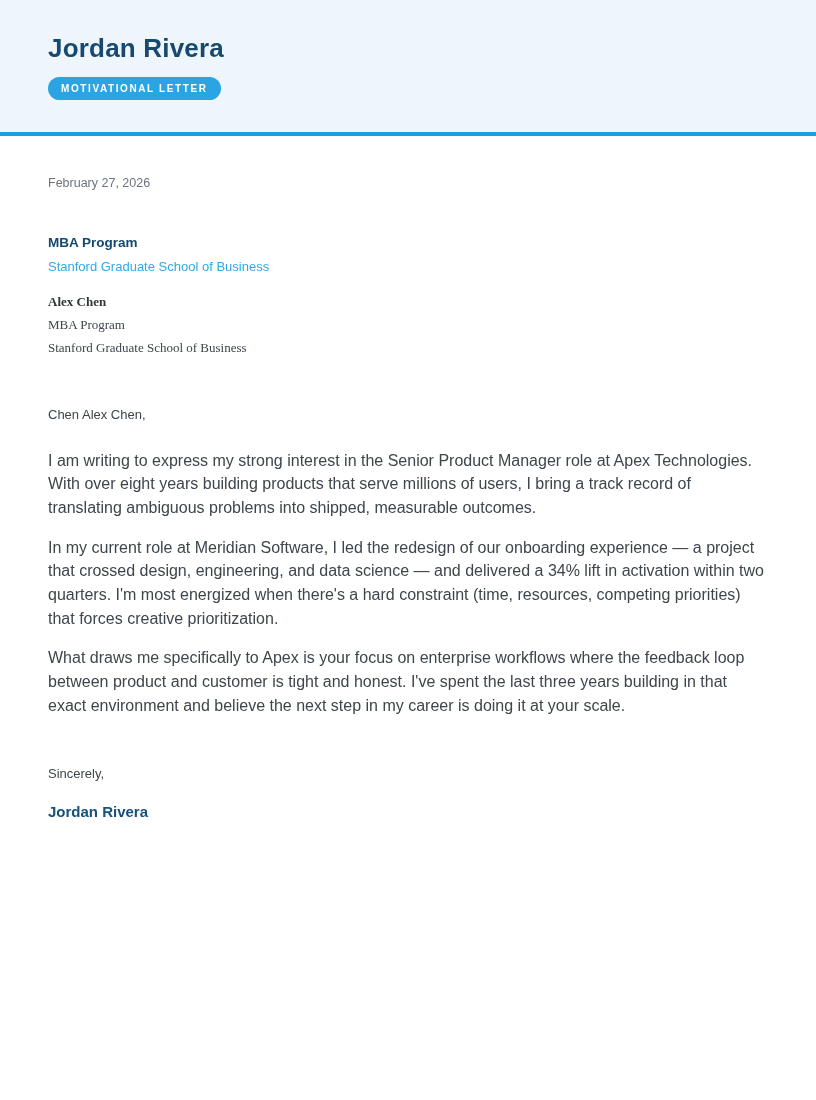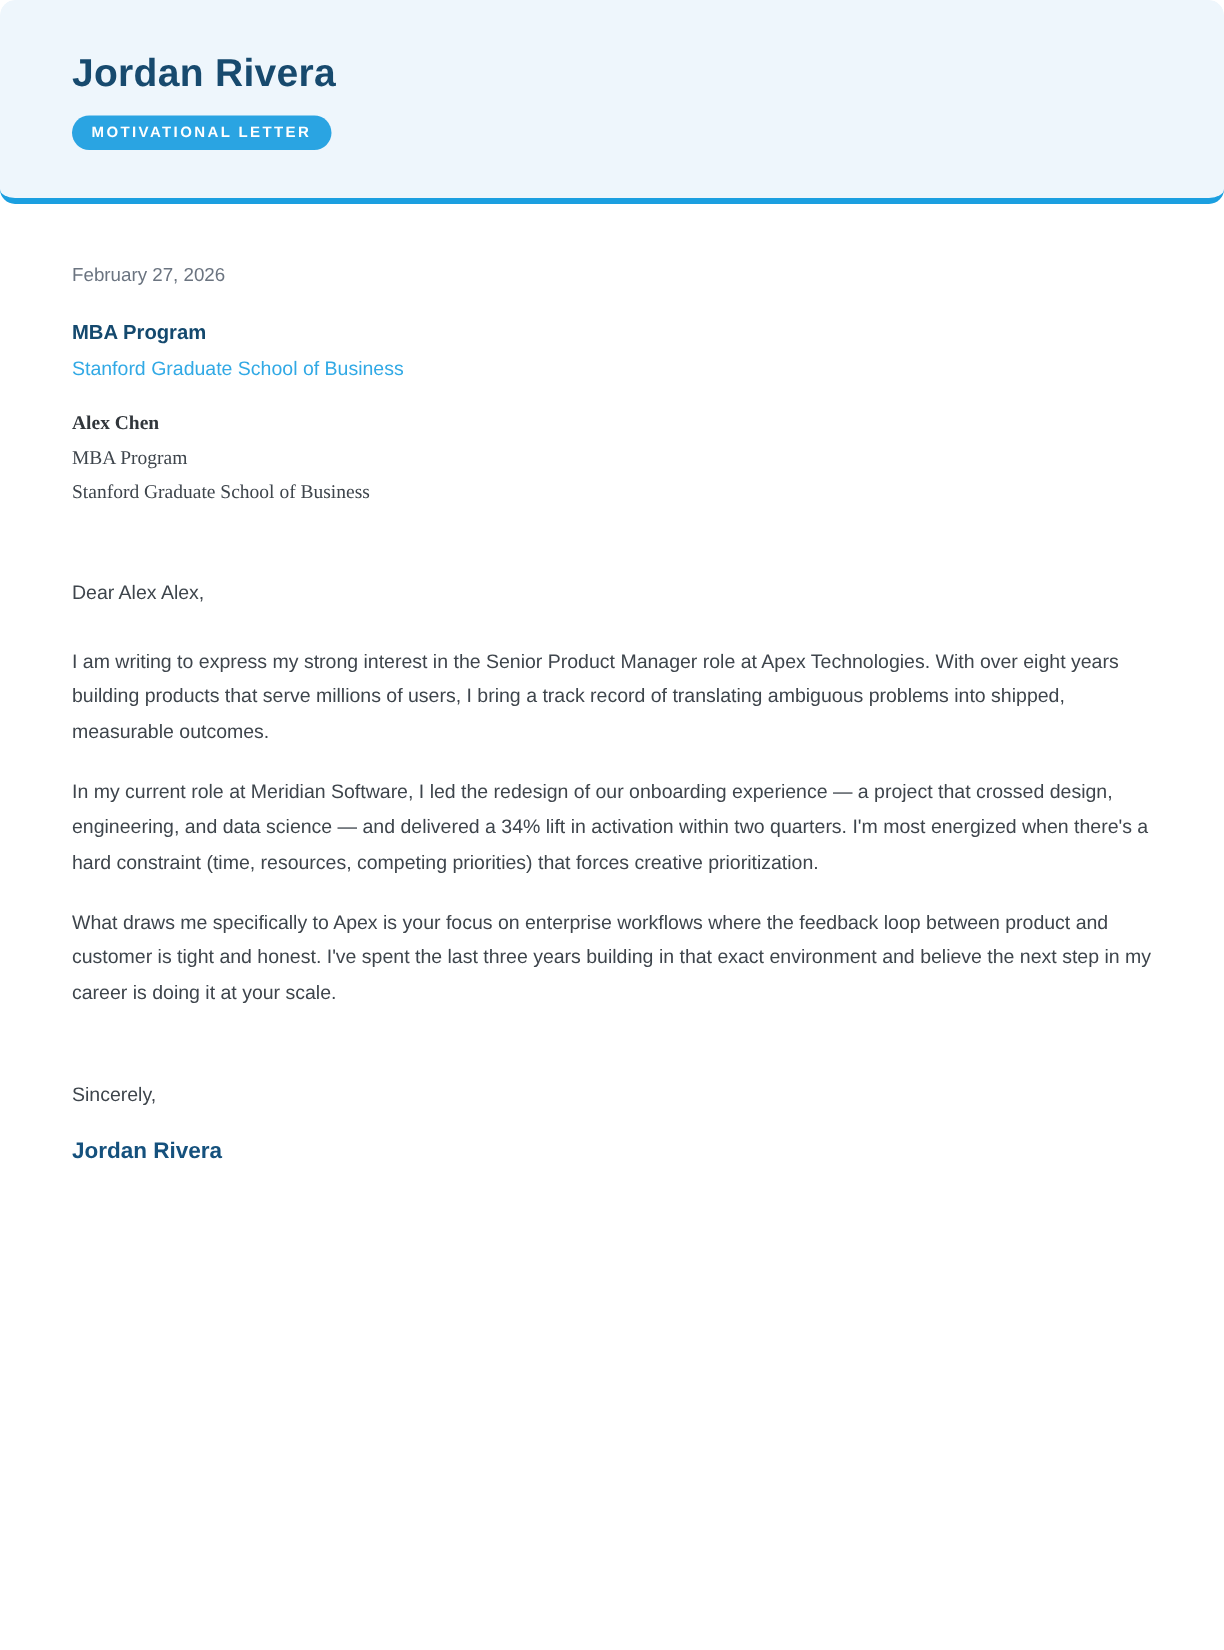--- a/index.html
+++ b/index.html
@@ -5,21 +5,21 @@
   :root{
     --accent:#1b9fe0;
     --badge:#2aa4e2;
     --header-bg:#eef6fc;
     --navy:#174a6e;
     --link:#31a9e5;
     --body-text:#3e454c;
     --muted:#6b7480;
     --contact:#51606e;
   }
-  *{box-sizing:border-box;margin:0;padding:0;border-radius:10px;}
+  *{box-sizing:border-box;margin:0;padding:0;}
   html,body{background:#ffffff;}
   body{
     width:816px;
     min-height:1100px;
     font-family:"Liberation Sans","DejaVu Sans",sans-serif;
     color:var(--body-text);
     position:relative;
   }
   .header{
     background:var(--header-bg);
@@ -56,21 +56,21 @@
     margin-top:4px;
   }
   .main{
     padding:40px 48px 0 48px;
   }
   .date{
     font-size:12.5px;
     color:var(--muted);
   }
   .recipient{
-    margin-top:24px;
+    margin-top:45px;
   }
   .recipient-title{
     font-size:13.5px;
     font-weight:bold;
     color:#14496e;
   }
   .recipient-org-link{
     display:inline-block;
     margin-top:9px;
     font-size:13px;
@@ -89,21 +89,21 @@
     font-weight:bold;
     color:#31363b;
   }
   .salutation{
     margin-top:47px;
     font-size:13px;
     color:var(--body-text);
   }
   .paragraphs{margin-top:27px;}
   .paragraphs p{
-    font-size:13px;
+    font-size:16px;
     line-height:23.7px;
     color:var(--body-text);
     margin-bottom:16px;
   }
   .closing{
     margin-top:48px;
     font-size:13px;
     color:var(--body-text);
   }
   .signature{
@@ -129,21 +129,21 @@
   <section class="recipient">
     <div class="recipient-title">MBA Program</div>
     <a class="recipient-org-link">Stanford Graduate School of Business</a>
     <div class="recipient-person">
       <div class="person-name">Alex Chen</div>
       <div>MBA Program</div>
       <div>Stanford Graduate School of Business</div>
     </div>
   </section>
 
-  <div class="salutation">Dear Alex Alex,</div>
+  <div class="salutation">Chen Alex Chen,</div>
 
   <div class="paragraphs">
     <p>I am writing to express my strong interest in the Senior Product Manager role at Apex Technologies. With over eight years building products that serve millions of users, I bring a track record of translating ambiguous problems into shipped, measurable outcomes.</p>
     <p>In my current role at Meridian Software, I led the redesign of our onboarding experience — a project that crossed design, engineering, and data science — and delivered a 34% lift in activation within two quarters. I'm most energized when there's a hard constraint (time, resources, competing priorities) that forces creative prioritization.</p>
     <p>What draws me specifically to Apex is your focus on enterprise workflows where the feedback loop between product and customer is tight and honest. I've spent the last three years building in that exact environment and believe the next step in my career is doing it at your scale.</p>
   </div>
 
   <div class="closing">Sincerely,</div>
   <div class="signature">Jordan Rivera</div>
 </main>

